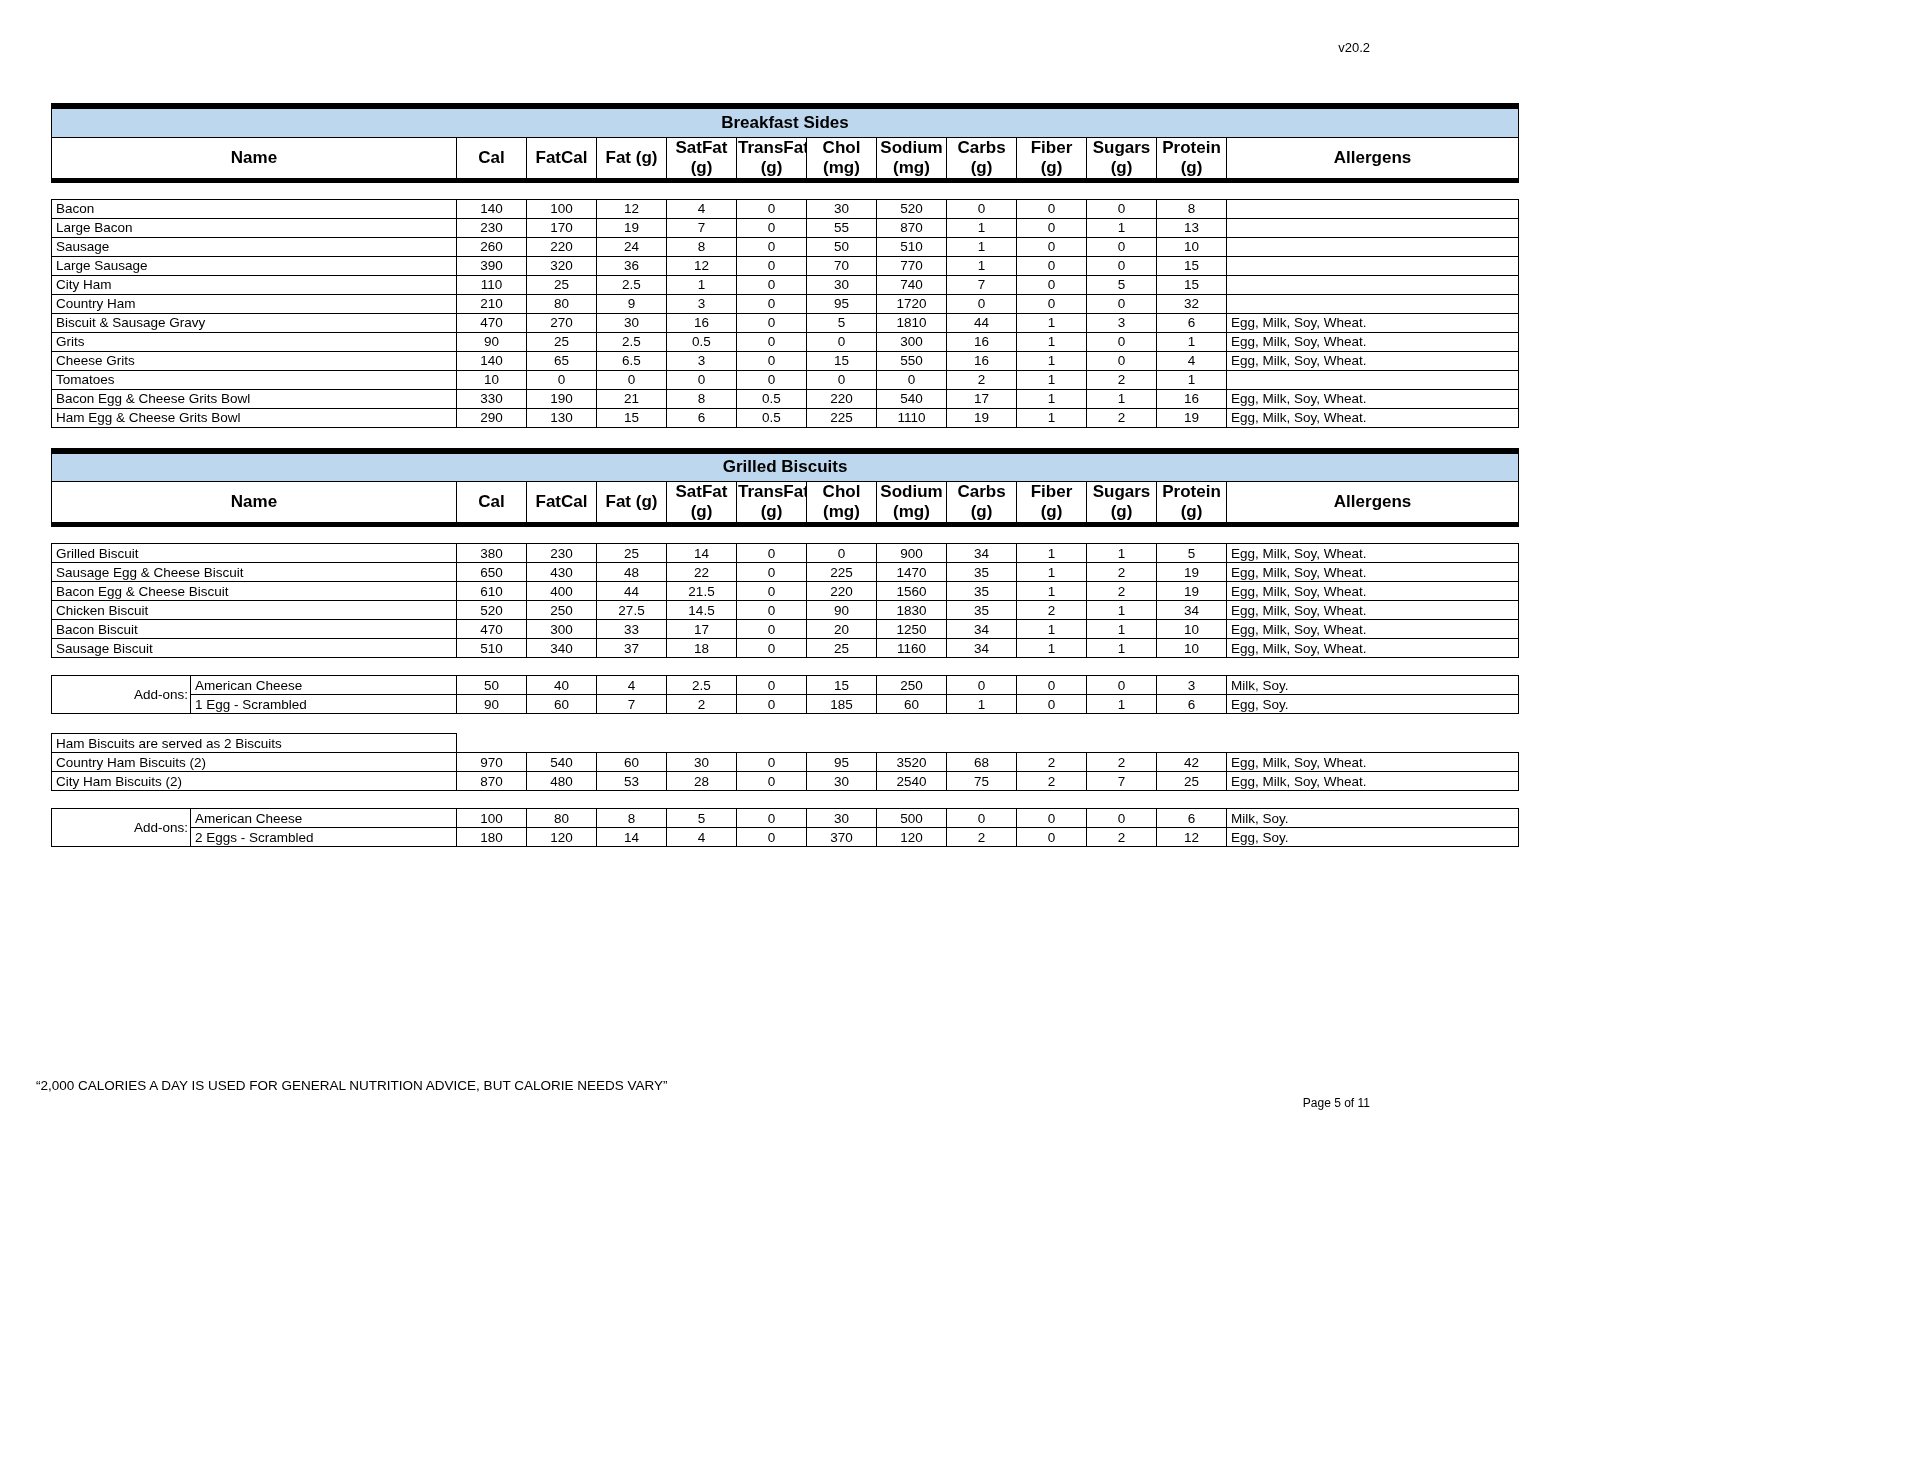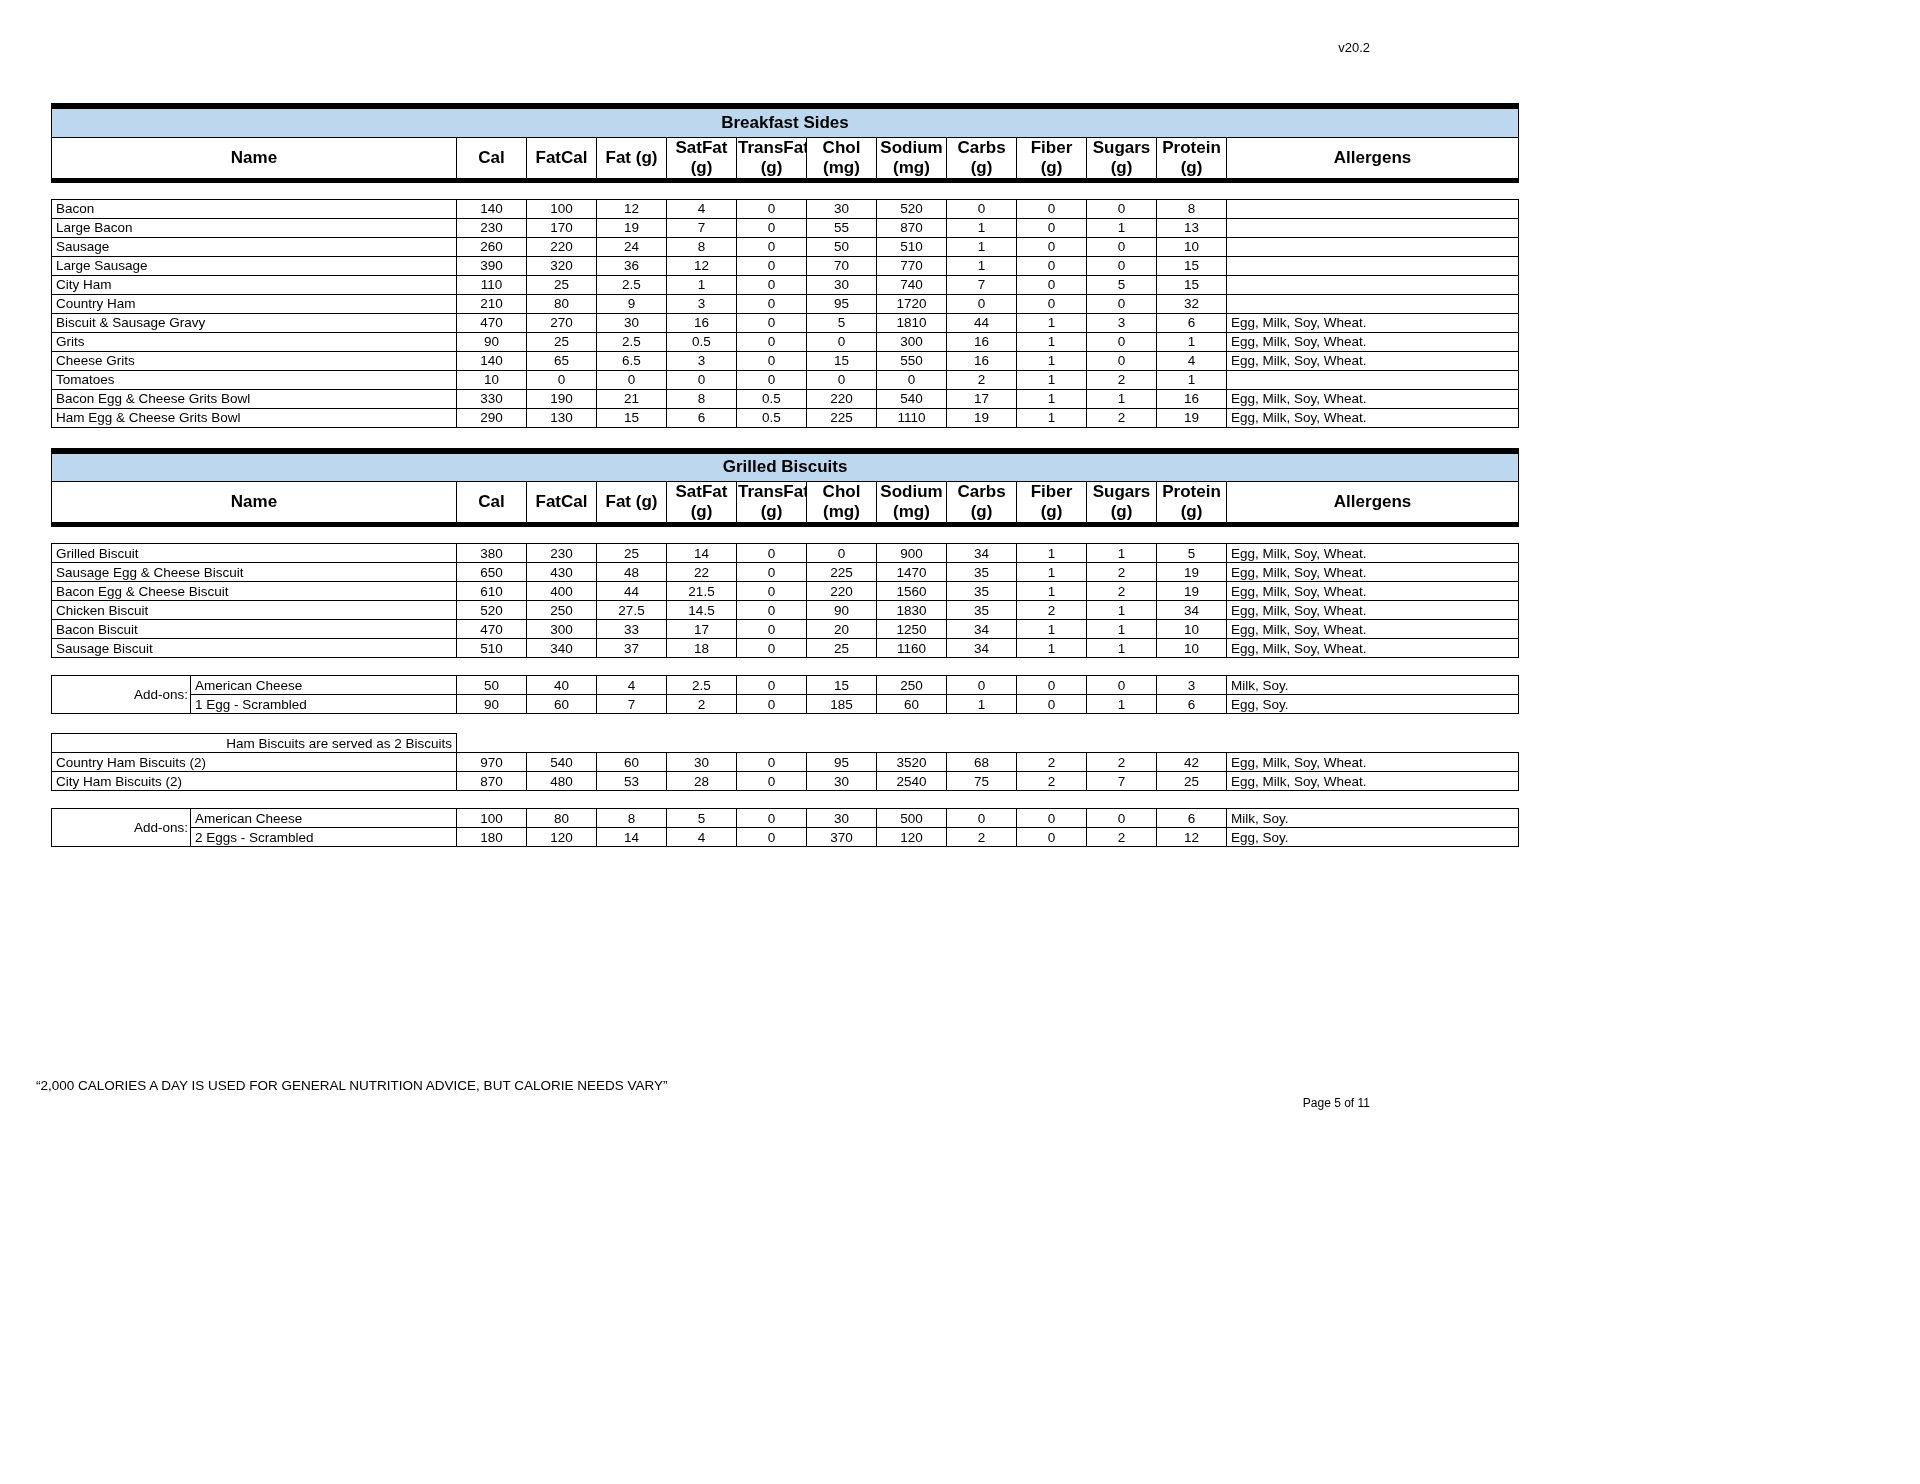--- a/index.html
+++ b/index.html
@@ -73,21 +73,21 @@
   }
   td.cell-name   { text-align: left; }
   td.cell-num    { text-align: center; padding: 0 1px; }
   td.cell-allerg { text-align: left; }
   td.cell-addon-label {
     text-align: right;
     padding-right: 2px;
     vertical-align: middle;
   }
   td.ham-note {
-    text-align: right;
+    text-align: left;
     white-space: nowrap;
   }
   td.ghost { border: none; }
 
   .sect-gap     { margin-top: 20px; }
   .addons-table { margin-top: 17px; }
   .ham-table    { margin-top: 19px; }
 
   .footer-disclaimer {
     position: absolute;

